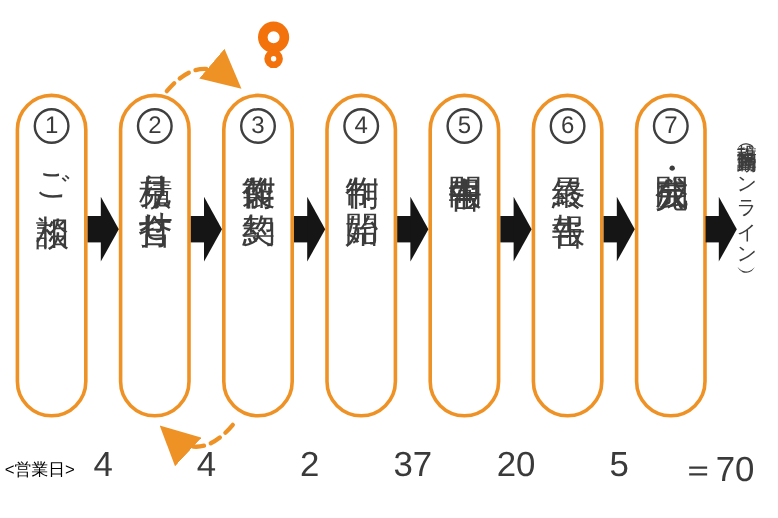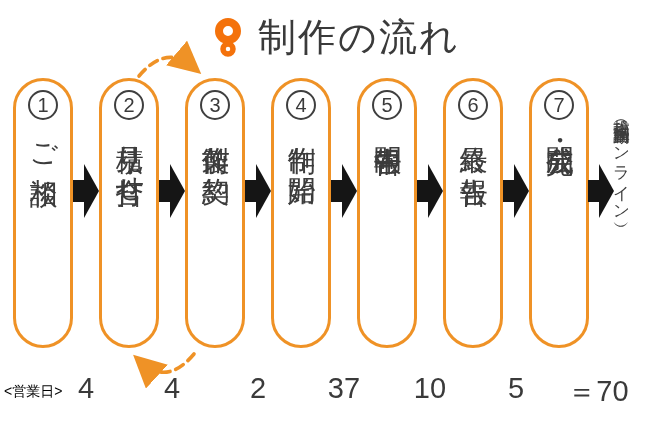--- a/index.html
+++ b/index.html
@@ -61,21 +61,20 @@
 </head>
 <body>
 
 <div class="canvas">
 
   <div class="title-wrap">
     <svg class="title-icon" width="34" height="48" viewBox="0 0 34 48">
       <circle cx="17" cy="17" r="9" fill="none" stroke="#f4720b" stroke-width="8"></circle>
       <circle cx="17" cy="35" r="5" fill="none" stroke="#f4720b" stroke-width="5.5"></circle>
     </svg>
-    <h1 class="page-title">制作の流れ</h1>
   </div>
 
   <div class="pill p0">
     <div class="step-num">1</div>
     <div class="step-label">ご相談</div>
   </div>
   <div class="pill p1">
     <div class="step-num">2</div>
     <div class="step-label">見積り・打合せ</div>
   </div>
@@ -139,17 +138,17 @@
     <path d="M 194 354 Q 167 386 141 362" fill="none" stroke="#ef9226" stroke-width="3.6" stroke-dasharray="9 6" stroke-linecap="round" marker-end="url(#ah)"></path>
   </svg>
 
   <div class="outcome">投稿 講習（動画・オンライン）</div>
 
   <div class="footer-label">&lt;営業日&gt;</div>
   <div class="duration d0">4</div>
   <div class="duration d1">4</div>
   <div class="duration d2">2</div>
   <div class="duration d3">37</div>
-  <div class="duration d4">10</div>
+  <div class="duration d4">20</div>
   <div class="duration d5">5</div>
   <div class="total">＝70</div>
 
 </div>
 
 </body></html>

